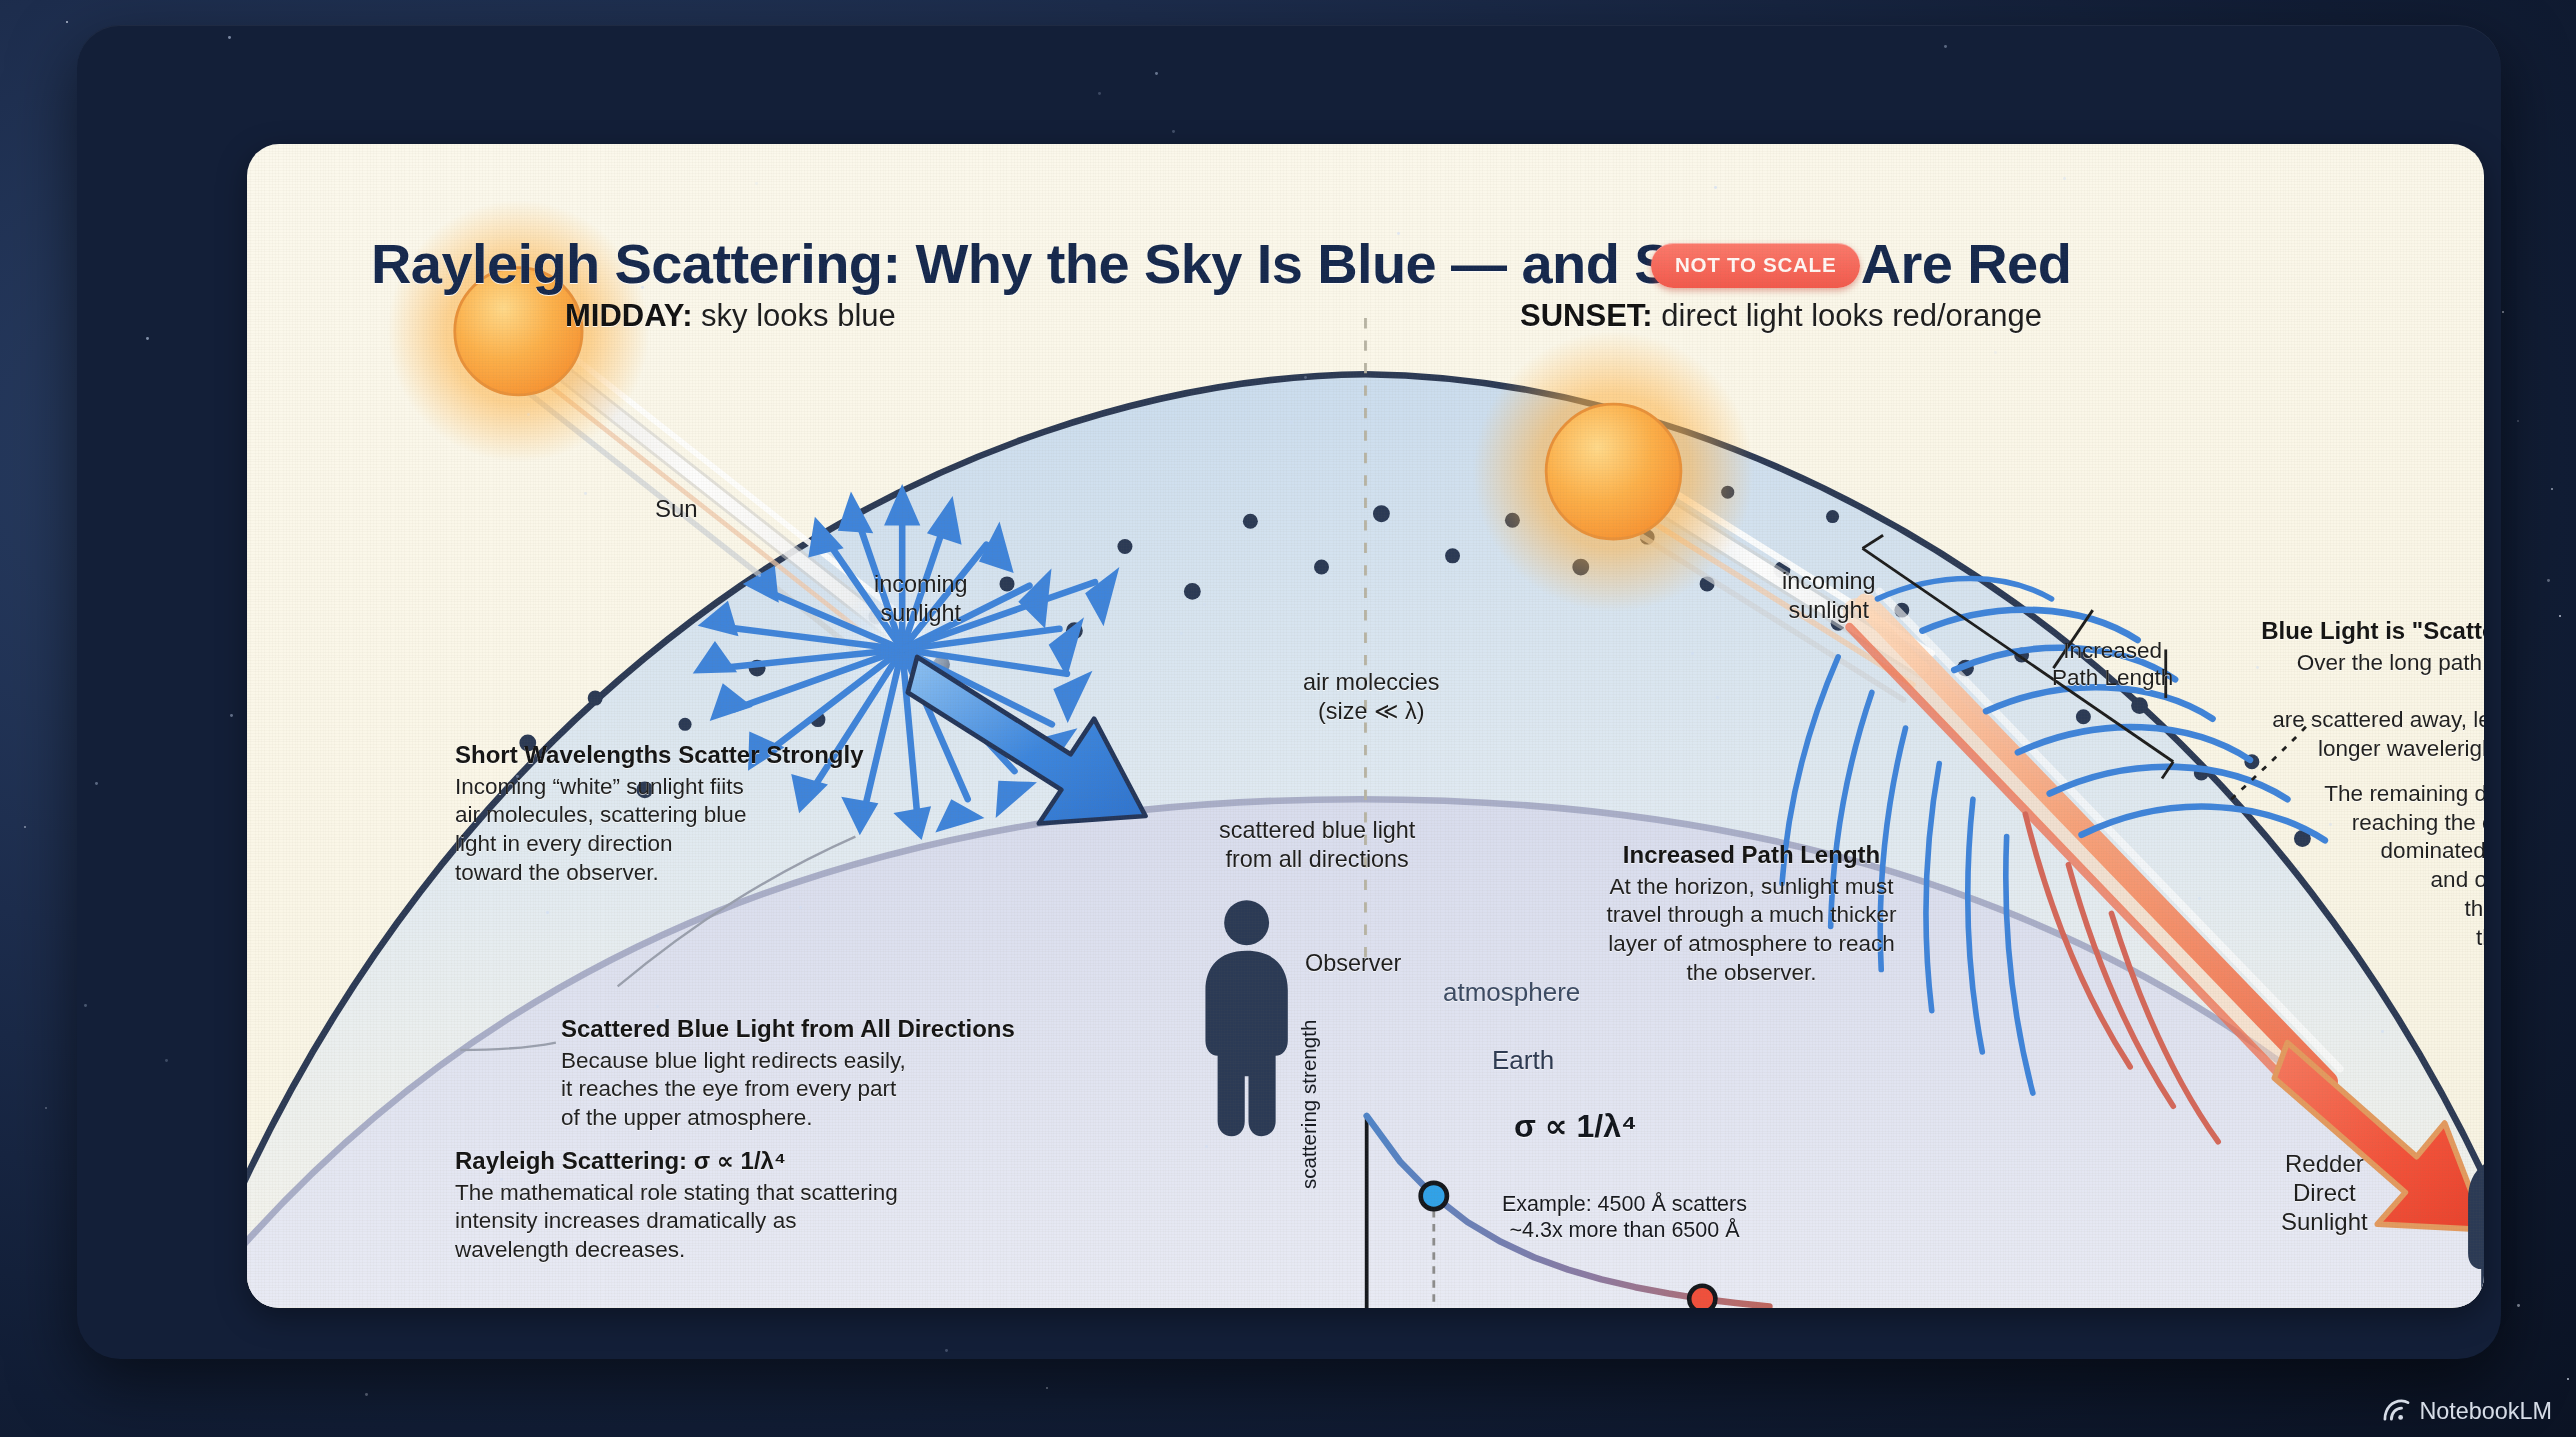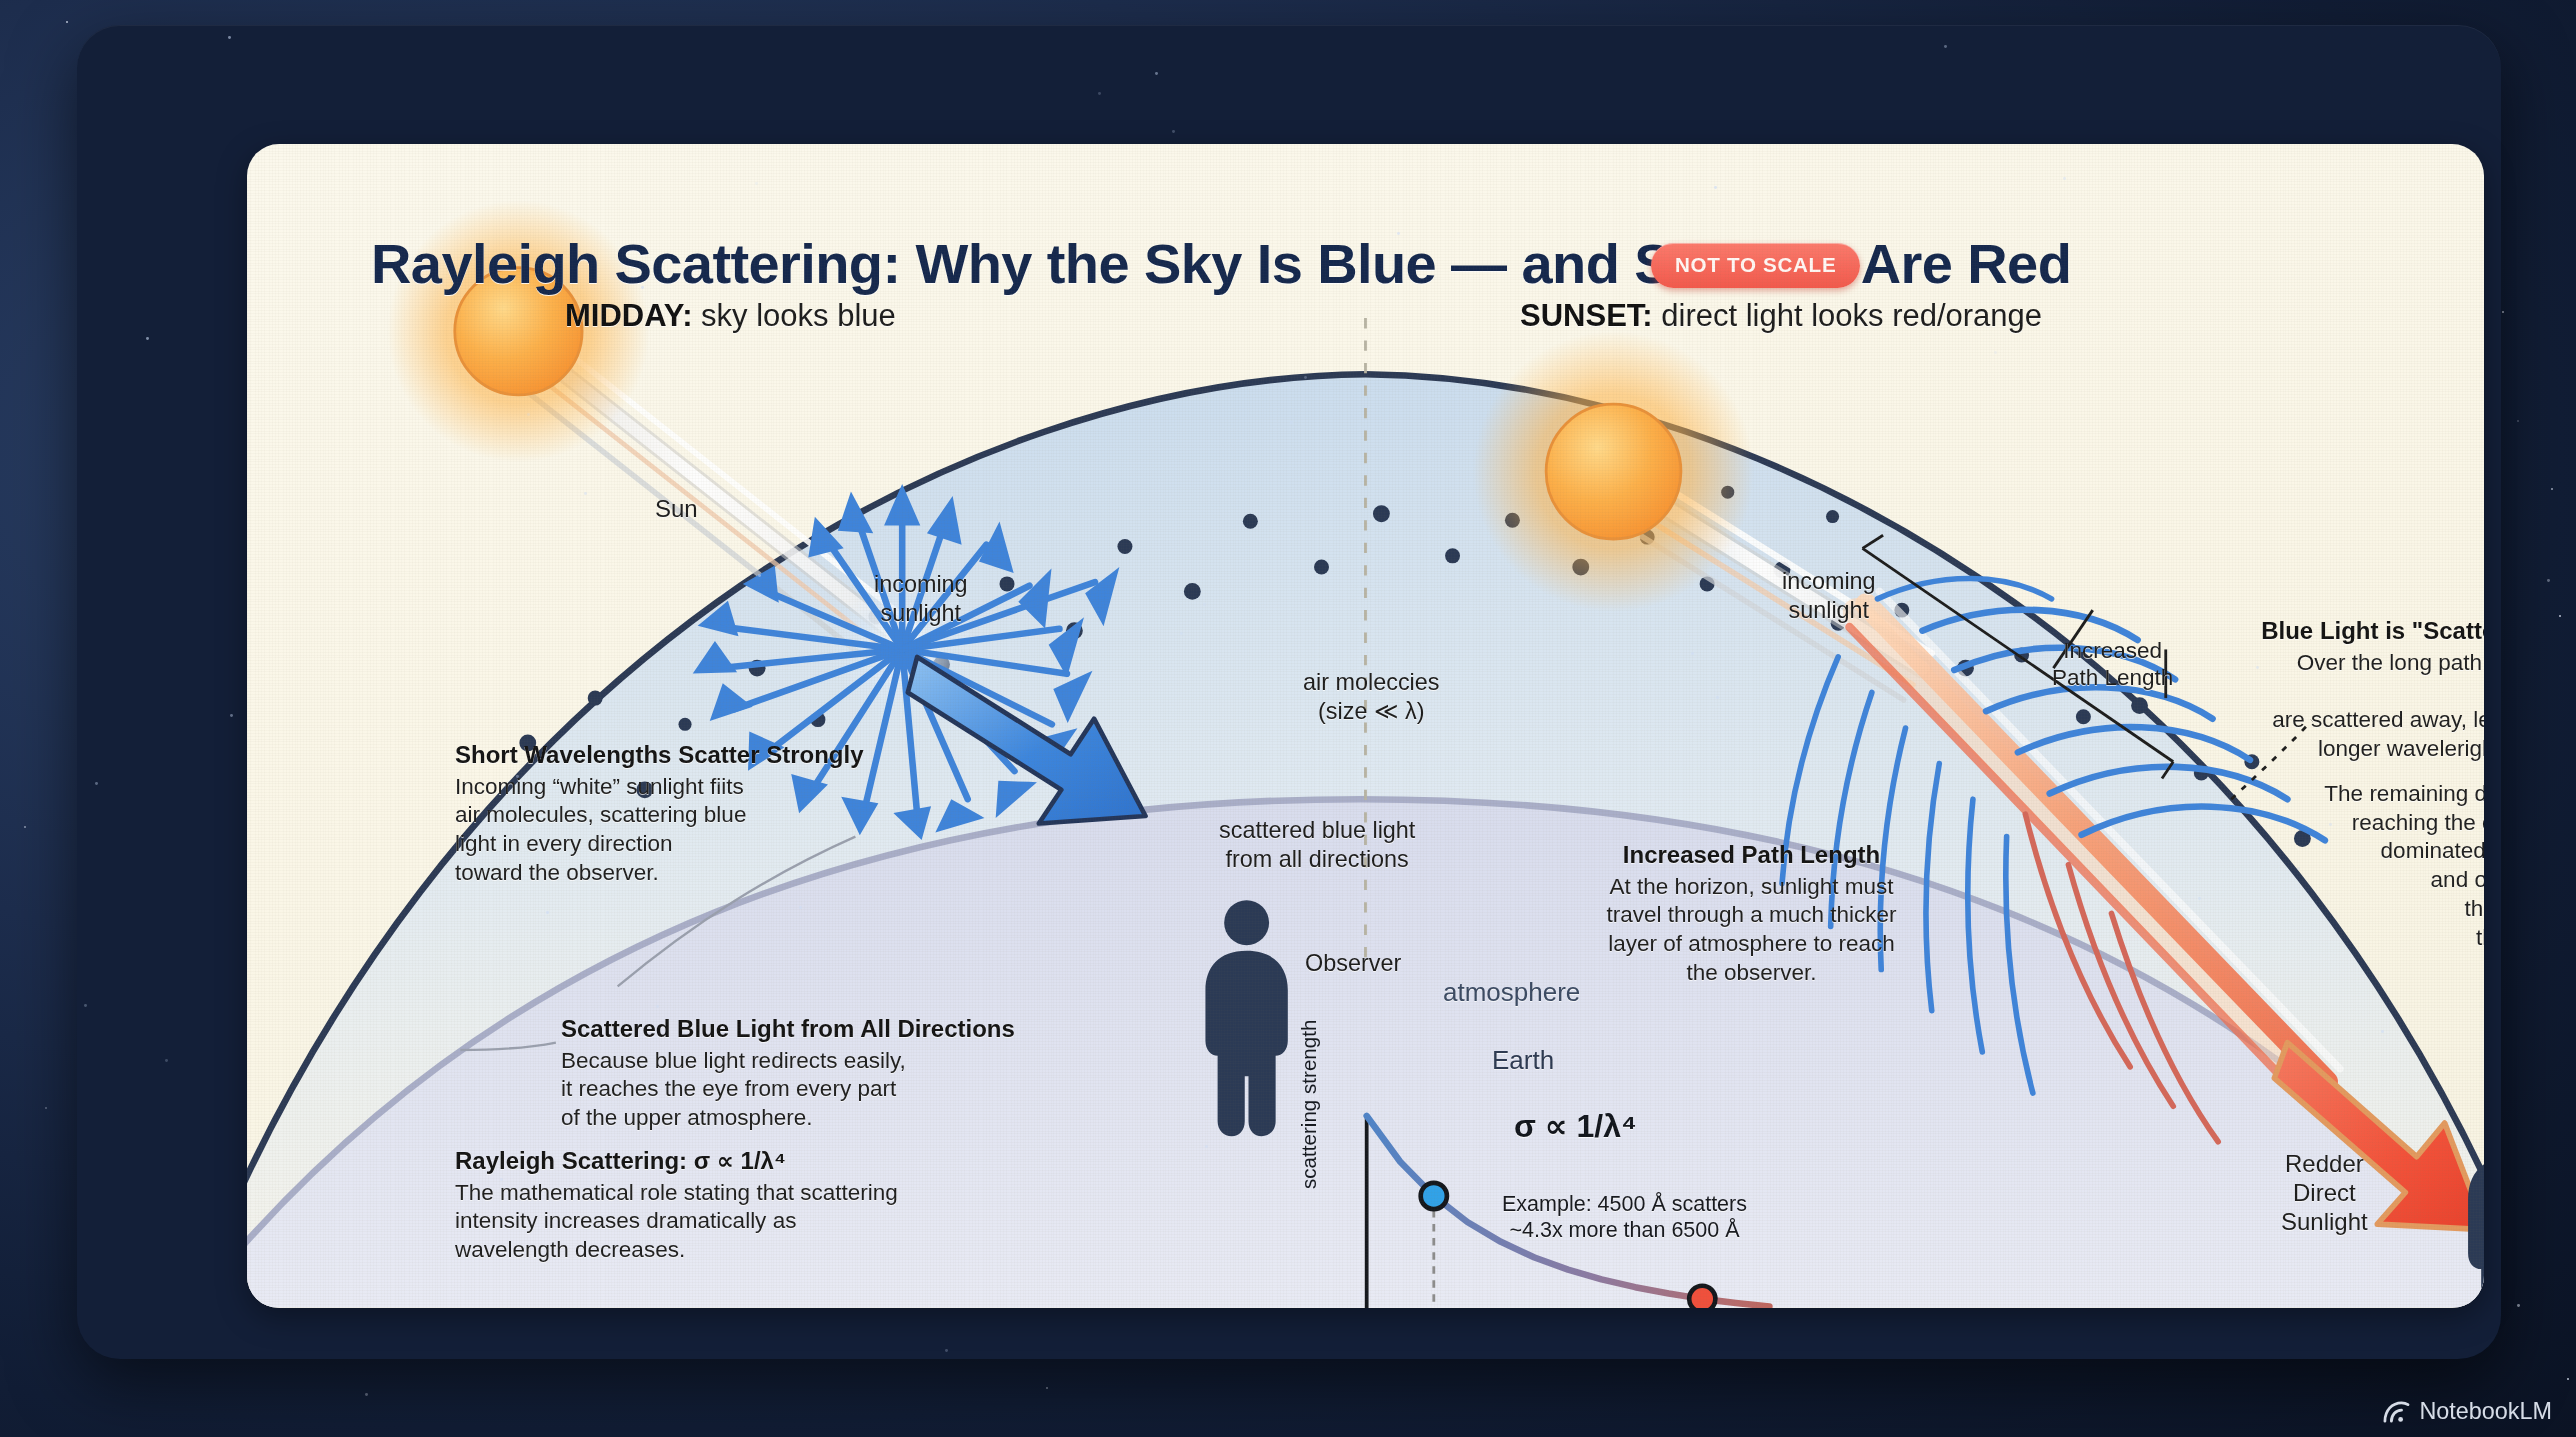--- a/index.html
+++ b/index.html
@@ -74,21 +74,21 @@
   
   #chart{position:absolute;left:1056px;top:955px;width:487px;height:323px;}
   #chart .axlabel-y{position:absolute;left:-5.6px;top:90px;font-size:20.6px;color:#14181f;
         transform:rotate(-90deg);transform-origin:left top;white-space:nowrap;}
   #chart .eq{position:absolute;left:211px;top:8.4px;font-size:32px;font-weight:bold;color:#12161d;
         text-shadow:0 0.9px 0 rgba(255,255,255,.8);white-space:nowrap;}
   #chart .note{position:absolute;left:167px;top:92px;width:309px;text-align:center;
         font-size:21.5px;line-height:1.22;color:#17191f;white-space:pre-line;
         text-shadow:0 0.9px 0 rgba(255,255,255,.8);}
 
-  .wm{position:absolute;right:24px;bottom:13px;display:flex;align-items:center;gap:9.4px;
+  .wm{position:absolute;right:24px;bottom:13px;display:flex;gap:9.4px;
       color:#e8eef8;font-size:23.4px;opacity:.92;}
 </style>
 </head>
 <body>
 
 <div id="stage">
 
   <div id="stars">
       <i style="width: 1.9px; height: 1.9px; left: 1398px; top: 1250px; opacity: 0.48;"></i>
       <i style="width: 2.8px; height: 2.8px; left: 1113px; top: 743px; opacity: 0.66;"></i>

